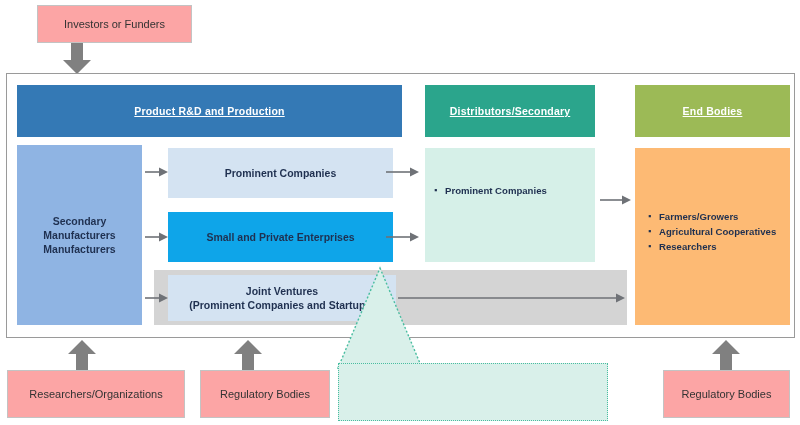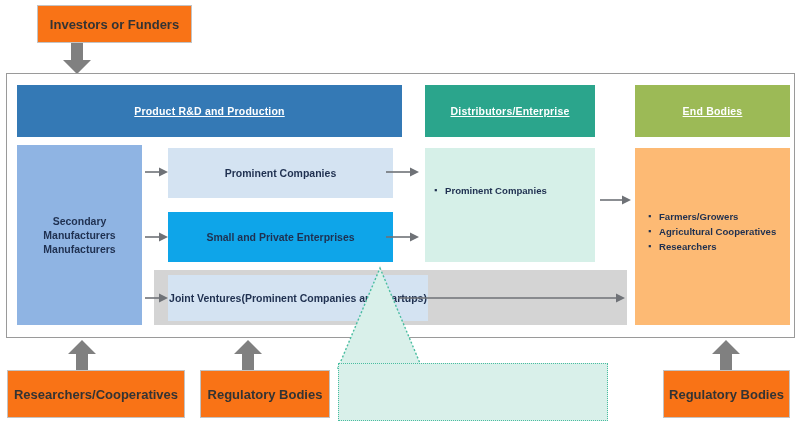--- a/index.html
+++ b/index.html
@@ -1,20 +1,20 @@
 <!DOCTYPE html>
 <html><head>
 <meta charset="utf-8">
 <style>
   html,body{margin:0;padding:0;background:#ffffff;}
   body{width:800px;height:425px;position:relative;overflow:hidden;
        font-family:"Liberation Sans","DejaVu Sans",sans-serif;color:#1f3050;}
   .abs{position:absolute;box-sizing:border-box;}
   .ctr{display:flex;align-items:center;justify-content:center;text-align:center;}
-  .gray-box{background:#f97316;border:1px solid #c3c3c3;font-size:13px;color:#333333;font-weight:700;}
+  .gray-box{background:#fca5a5;border:1px solid #c3c3c3;font-size:11px;color:#333333;font-weight:400;}
   .hdr{color:#ffffff;font-weight:700;font-size:10.5px;letter-spacing:.2px;text-decoration:underline;}
   .sub-box{font-size:10.5px;font-weight:700;color:#1f3050;line-height:1.35;}
   .frame{border:1px solid #9a9a9a;background:#ffffff;}
   .band{background:#d4d4d4;}
   .bullets{font-size:9.6px;font-weight:700;color:#1f3050;line-height:1.45;padding-left:14px;margin:0;}
   .bullets li{margin:0 0 1px 0;}
   .bullets{list-style:none;}
   .bullets li:before{content:"\25AA";color:#1f3050;font-size:9px;position:absolute;margin-left:-11px;}
   .callout{background:#d9f0ea;border:1.6px dotted #49bda0;font-size:9.6px;font-weight:700;
            color:#1f3050;line-height:1.5;text-align:center;}
@@ -32,21 +32,21 @@
   <polygon points="11,0 23,0 23,17 31,17 17,31 3,17 11,17" fill="#808080"></polygon>
 </svg>
 
 <div class="abs frame" style="left:6px;top:73px;width:789px;height:265px;"></div>
 
 <div class="abs ctr hdr" style="left:17px;top:85px;width:385px;height:52px;background:#3479b5;">
   <span>Product R&amp;D and Production</span>
 </div>
 
 <div class="abs ctr hdr" style="left:425px;top:85px;width:170px;height:52px;background:#2ba58c;">
-  <span>Distributors/Enterprise</span>
+  <span>Distributors/Secondary</span>
 </div>
 
 <div class="abs ctr hdr" style="left:635px;top:85px;width:155px;height:52px;background:#9cba56;">
   <span>End Bodies</span>
 </div>
 
 <div class="abs band" style="left:154px;top:270px;width:473px;height:55px;"></div>
 
 <div class="abs ctr sub-box" style="left:17px;top:145px;width:125px;height:180px;background:#8fb4e3;flex-direction:column;">
   <span>Secondary Manufacturers</span>
@@ -54,21 +54,21 @@
 </div>
 
 <div class="abs ctr sub-box" style="left:168px;top:148px;width:225px;height:50px;background:#d4e3f2;flex-direction:column;">
   <span>Prominent Companies</span>
 </div>
 
 <div class="abs ctr sub-box" style="left:168px;top:212px;width:225px;height:50px;background:#0ea5e9;flex-direction:column;">
   <span>Small and Private Enterprises</span>
 </div>
 
-<div class="abs ctr sub-box" style="left:168px;top:275px;width:260px;height:46px;background:#d4e3f2;flex-direction:row;">
+<div class="abs ctr sub-box" style="left:168px;top:275px;width:228px;height:46px;background:#d4e3f2;flex-direction:column;">
   <span>Joint Ventures</span>
   <span>(Prominent Companies and Startups)</span>
 </div>
 
 <div class="abs" style="left:425px;top:148px;width:170px;height:114px;background:#d6f0e8;">
   <ul class="bullets" style="position:absolute;left:6px;top:36px;width:160px;">
     <li>Prominent Companies</li>
   </ul>
 </div>
 
@@ -119,21 +119,21 @@
   <polygon points="50,0 92,100 8,100" fill="#d9f0ea" stroke="#49bda0" stroke-width="1.4" stroke-dasharray="2,2"></polygon>
 </svg>
 
 <div class="abs callout ctr" style="left:338px;top:363px;width:270px;height:58px;flex-direction:column;">
 </div>
 
 <svg class="abs" style="left:65px;top:340px;width:34px;height:32px;" viewBox="0 0 34 32">
   <polygon points="17,0 31,14 23,14 23,31 11,31 11,14 3,14" fill="#808080"></polygon>
 </svg>
 <div class="abs gray-box ctr" style="left:7px;top:370px;width:178px;height:48px;">
-  <span>Researchers/Cooperatives</span>
+  <span>Researchers/Organizations</span>
 </div>
 
 <svg class="abs" style="left:231px;top:340px;width:34px;height:32px;" viewBox="0 0 34 32">
   <polygon points="17,0 31,14 23,14 23,31 11,31 11,14 3,14" fill="#808080"></polygon>
 </svg>
 <div class="abs gray-box ctr" style="left:200px;top:370px;width:130px;height:48px;">
   <span>Regulatory Bodies</span>
 </div>
 
 <svg class="abs" style="left:709px;top:340px;width:34px;height:32px;" viewBox="0 0 34 32">

